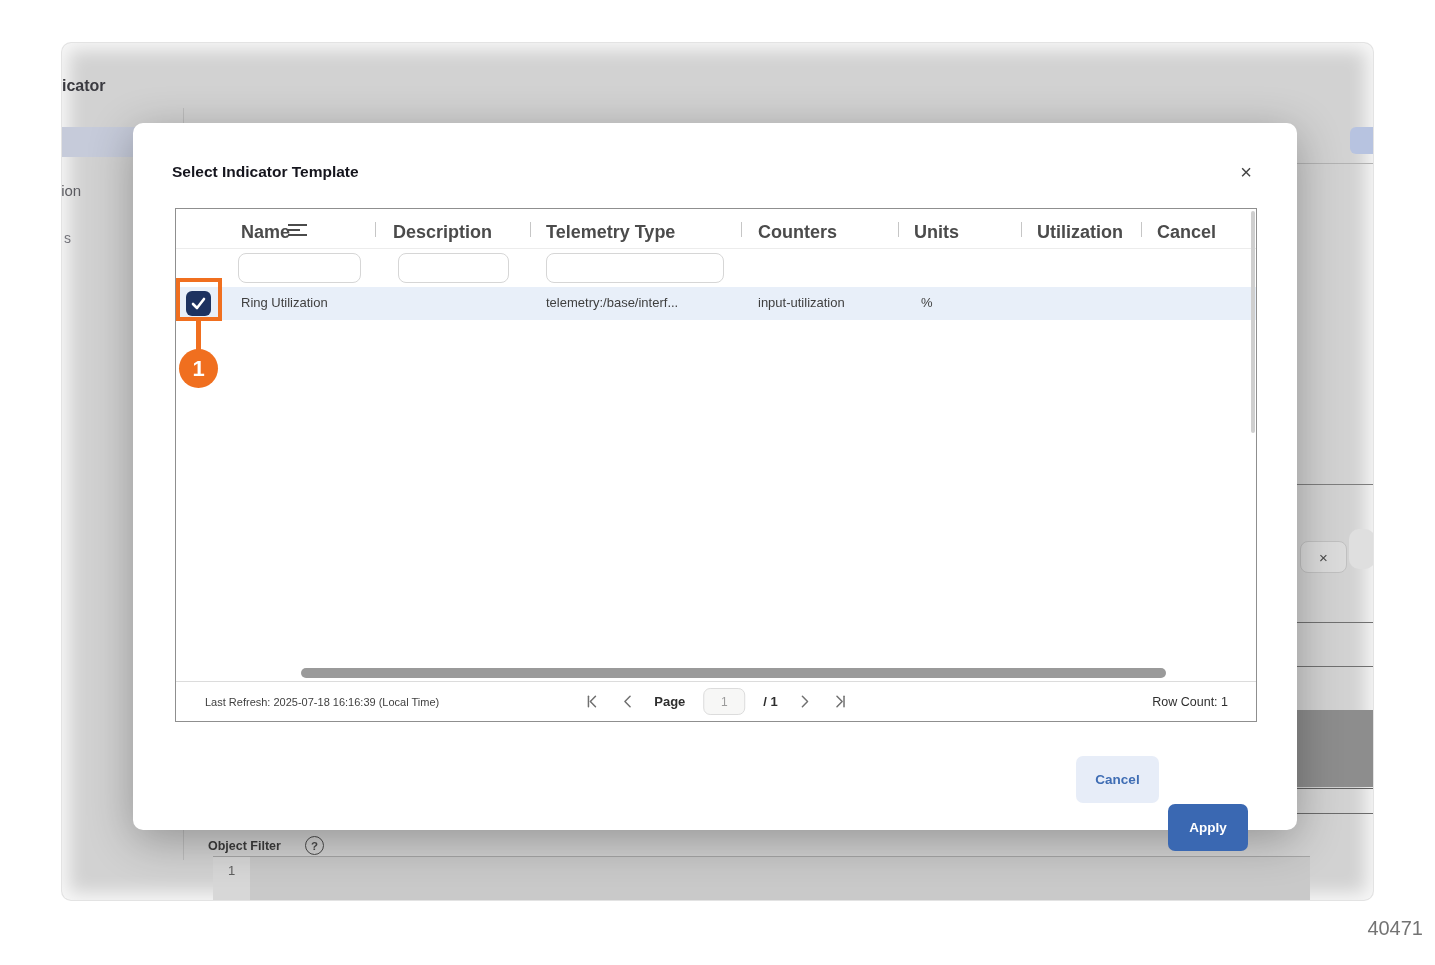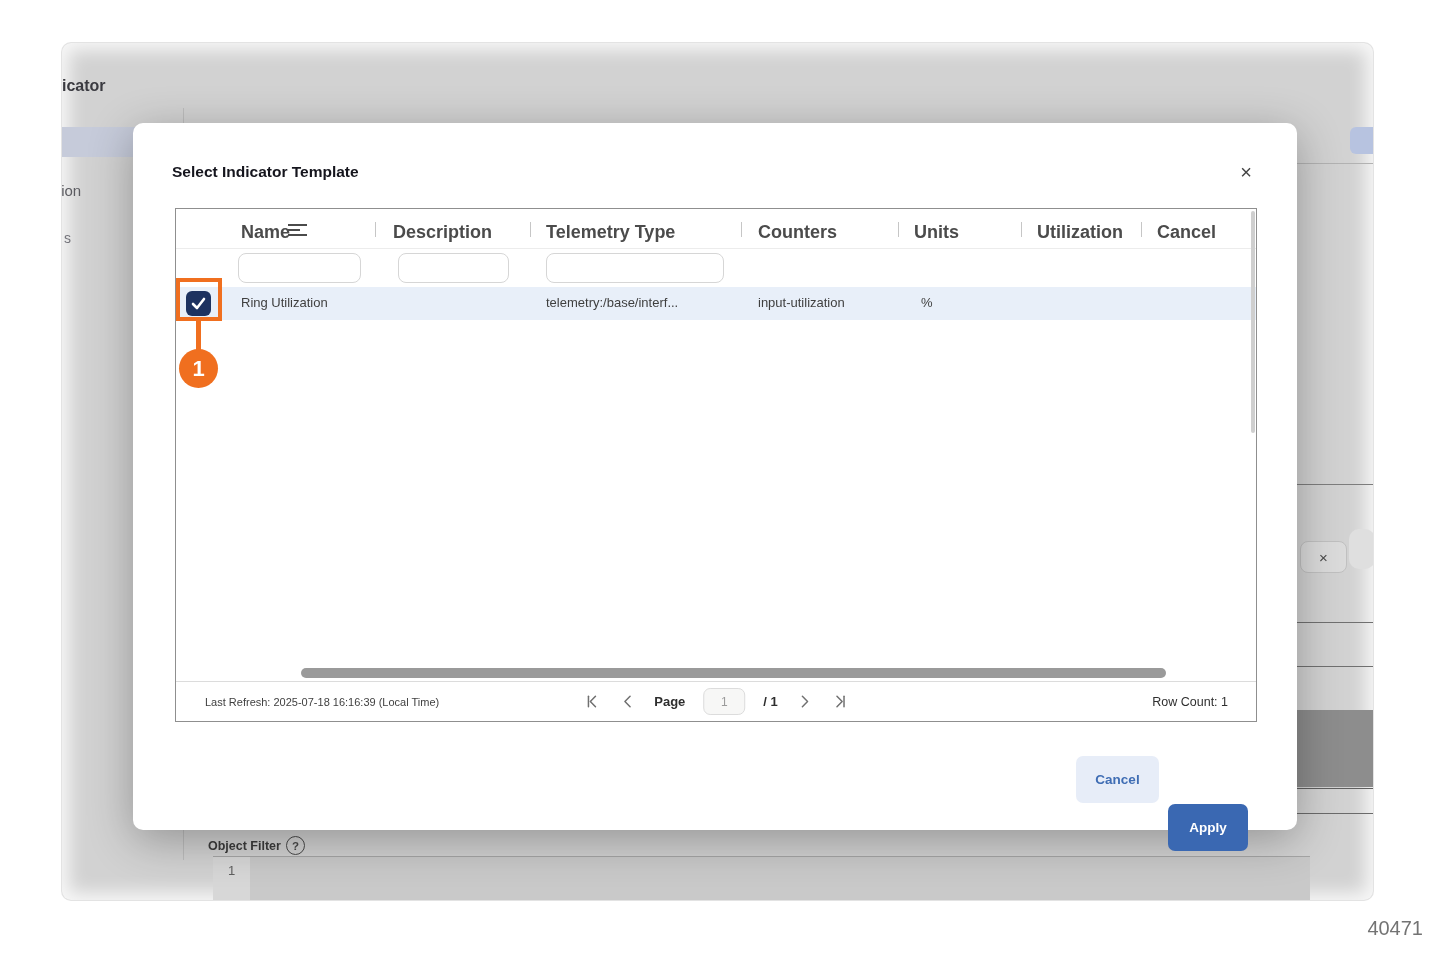--- a/index.html
+++ b/index.html
@@ -21,21 +21,21 @@
   .bg-line.l2 { left:1160px; top:441px; width:151px; background:#7d7d7d; }
   .bg-line.l3 { left:1160px; top:579px; width:151px; background:#707070; }
   .bg-line.l4 { left:1160px; top:623px; width:151px; background:#707070; }
   .bg-line.l5 { left:1100px; top:745px; width:211px; background:#5f5f5f; }
   .bg-line.l6 { left:1100px; top:770px; width:211px; background:#6a6a6a; }
   .bg-darkband { position:absolute; left:1100px; top:667px; width:211px; height:77px; background:#8d8d8d; }
   .bg-chip { position:absolute; left:1238px; top:498px; width:47px; height:32px; background:#dbdbdb;
              border:1px solid #c0c0c0; border-radius:8px; display:flex; align-items:center; justify-content:center;
              color:#4a4a4a; font-size:15px; }
   .bg-blob { position:absolute; left:1287px; top:486px; width:26px; height:40px; background:#dfdfdf; border-radius:10px; }
-  .bg-objfilter { position:absolute; left:146px; top:793px; display:flex; align-items:center; gap:5px; }
+  .bg-objfilter { position:absolute; left:146px; top:793px; display:flex; align-items:center; gap:24px; }
   .bg-objfilter .lbl { font-size:12.5px; font-weight:700; color:#3c3c3c; }
   .bg-help { width:19px; height:19px; border:1.6px solid #4a4a4a; border-radius:50%;
              display:flex; align-items:center; justify-content:center; font-size:11.5px; color:#4a4a4a; font-weight:700; }
   .bg-editor { position:absolute; left:151px; top:813px; width:1097px; height:44px; background:#c9c9c9; border-top:1px solid #a6a6a6; }
   .bg-gutter { position:absolute; left:0; top:0; width:37px; height:44px; background:#d7d7d7;
                font-size:13px; color:#5f5f5f; text-align:center; padding-top:6px; }
 
   
   .modal { position:absolute; left:133px; top:123px; width:1164px; height:707px; background:#ffffff;
            border-radius:10px; box-shadow:0 10px 45px rgba(0,0,0,0.30); z-index:10; }

